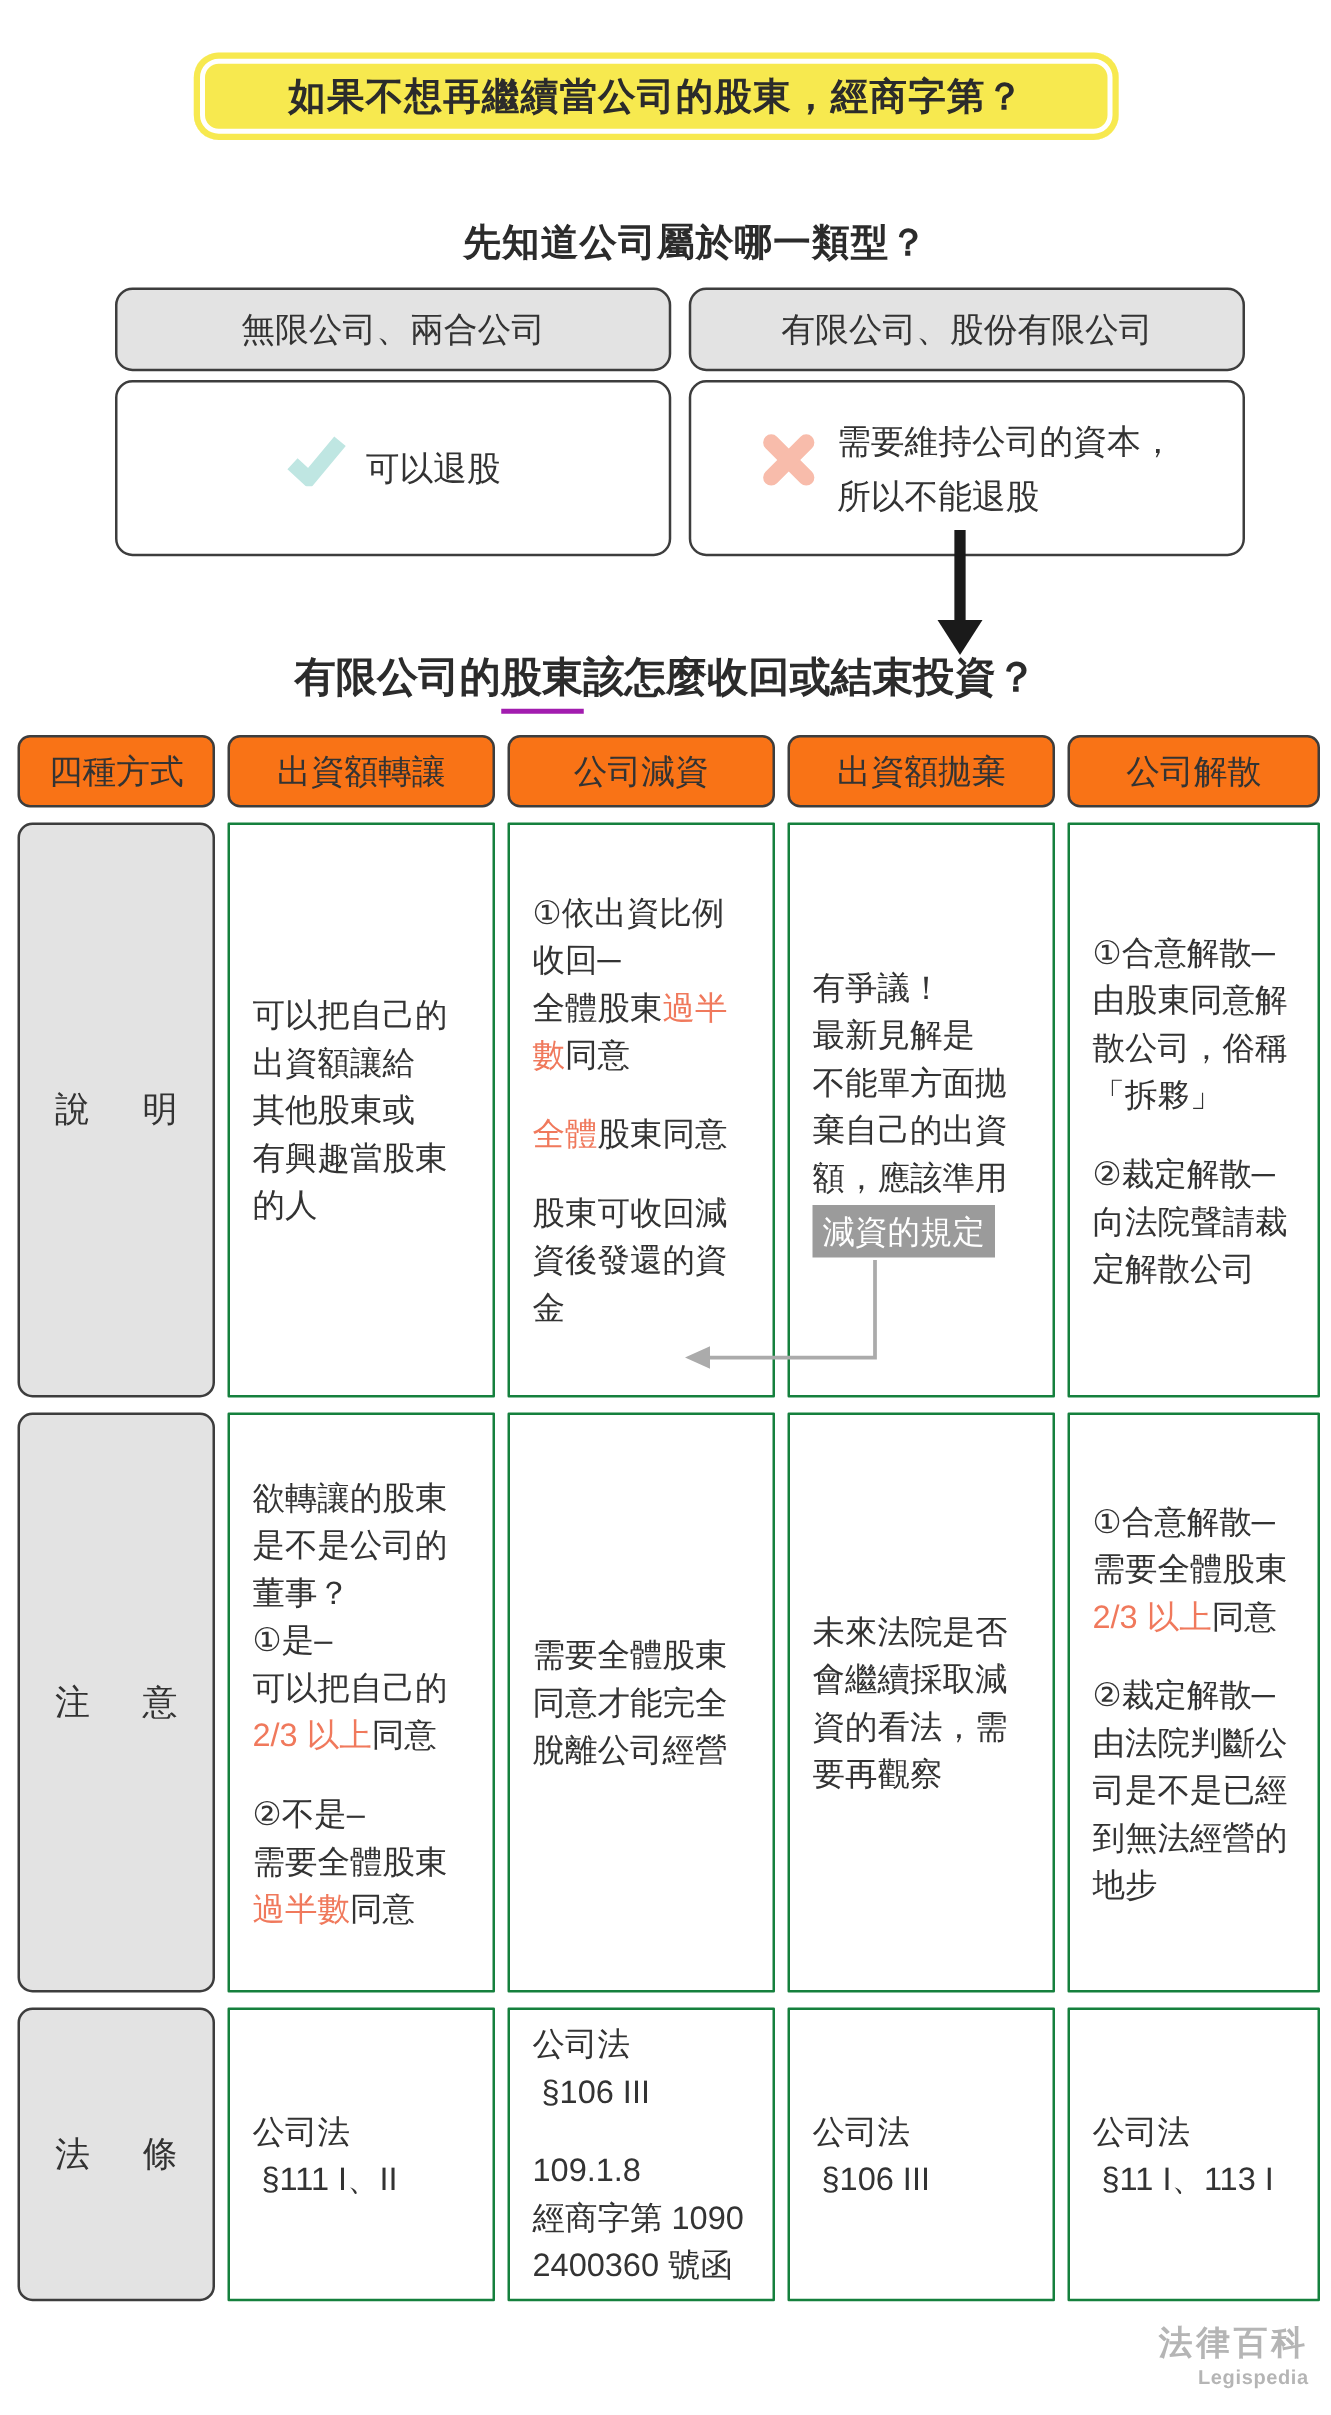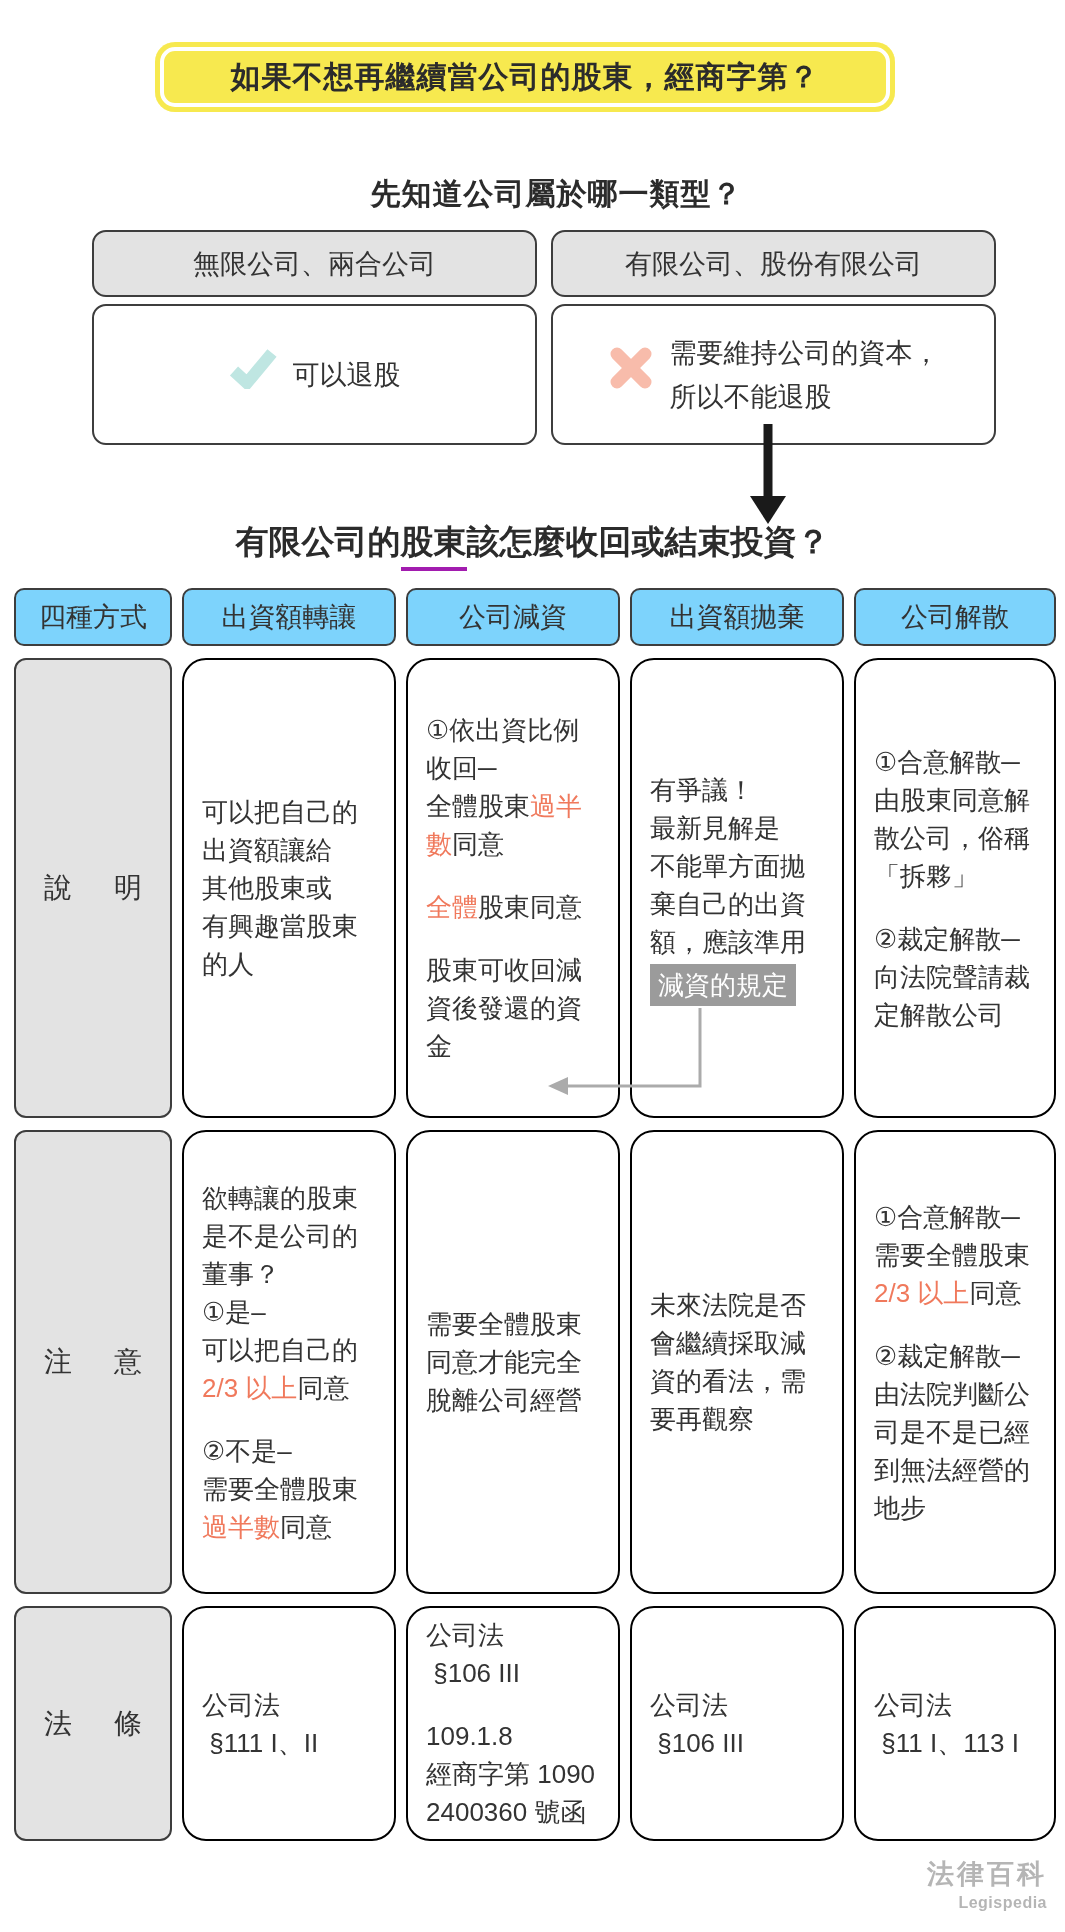--- a/index.html
+++ b/index.html
@@ -43,31 +43,31 @@
   .h2 .ul { display:inline-block; border-bottom:4px solid #a21caf; padding-bottom:2px; }
   
   .tbl {
     position:absolute; left:14px; top:588px;
     display:grid;
     grid-template-columns:158px 214px 214px 214px 202px;
     grid-template-rows:58px 460px 464px 235px;
     column-gap:10px; row-gap:12px;
   }
   .th {
-    background:#7dd3fc; border:2px solid #3d3d3d; border-radius:10px;
+    background:#f97316; border:2px solid #3d3d3d; border-radius:10px;
     display:flex; align-items:center; justify-content:center;
     font-size:27px; color:#333; box-sizing:border-box;
   }
   .label-cell {
     background:#E3E3E3; border:2px solid #3d3d3d; border-radius:12px;
     display:flex; align-items:center; font-size:28px; box-sizing:border-box;
   }
   .label-inner { flex:1; display:flex; justify-content:space-between; padding:0 28px; }
   .cell {
-    background:#fff; border:2px solid #000000; border-radius:24px;
+    background:#fff; border:2px solid #15803d; border-radius:1px;
     padding:10px 18px; box-sizing:border-box;
     display:flex; flex-direction:column; justify-content:center;
     font-size:26px; line-height:38px; color:#333;
   }
   .cell p { margin:0; white-space:pre-wrap; }
   .cell p + p { margin-top:25px; }
   .seg-accent { color:var(--accent,#F0795C); }
   .seg-hl {
     background:var(--hl,#9B9B9B); color:#ffffff; display:inline-block;
     padding:0 8px; margin-top:3px; line-height:42px;

